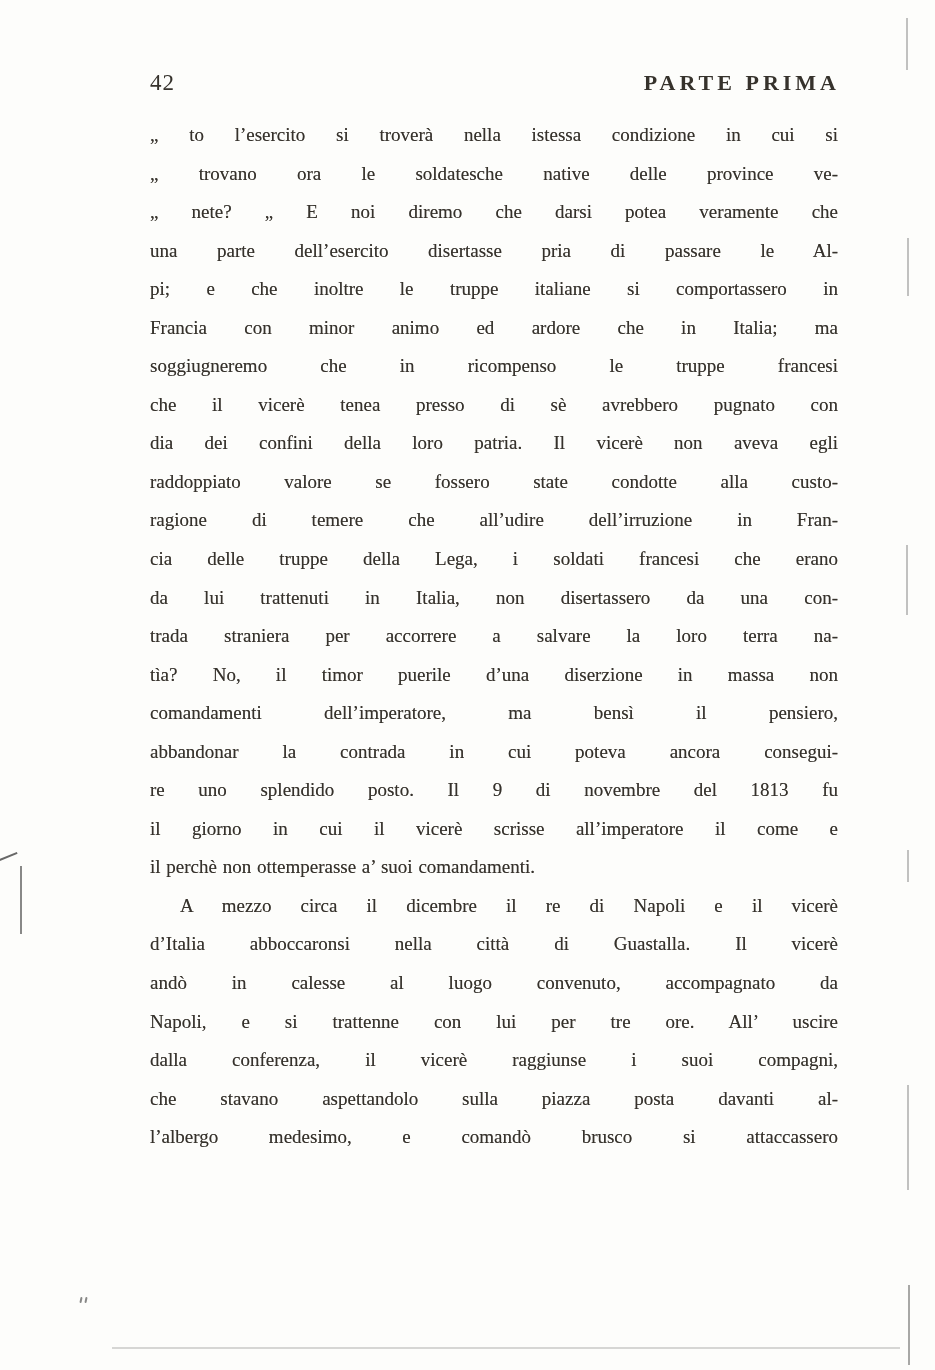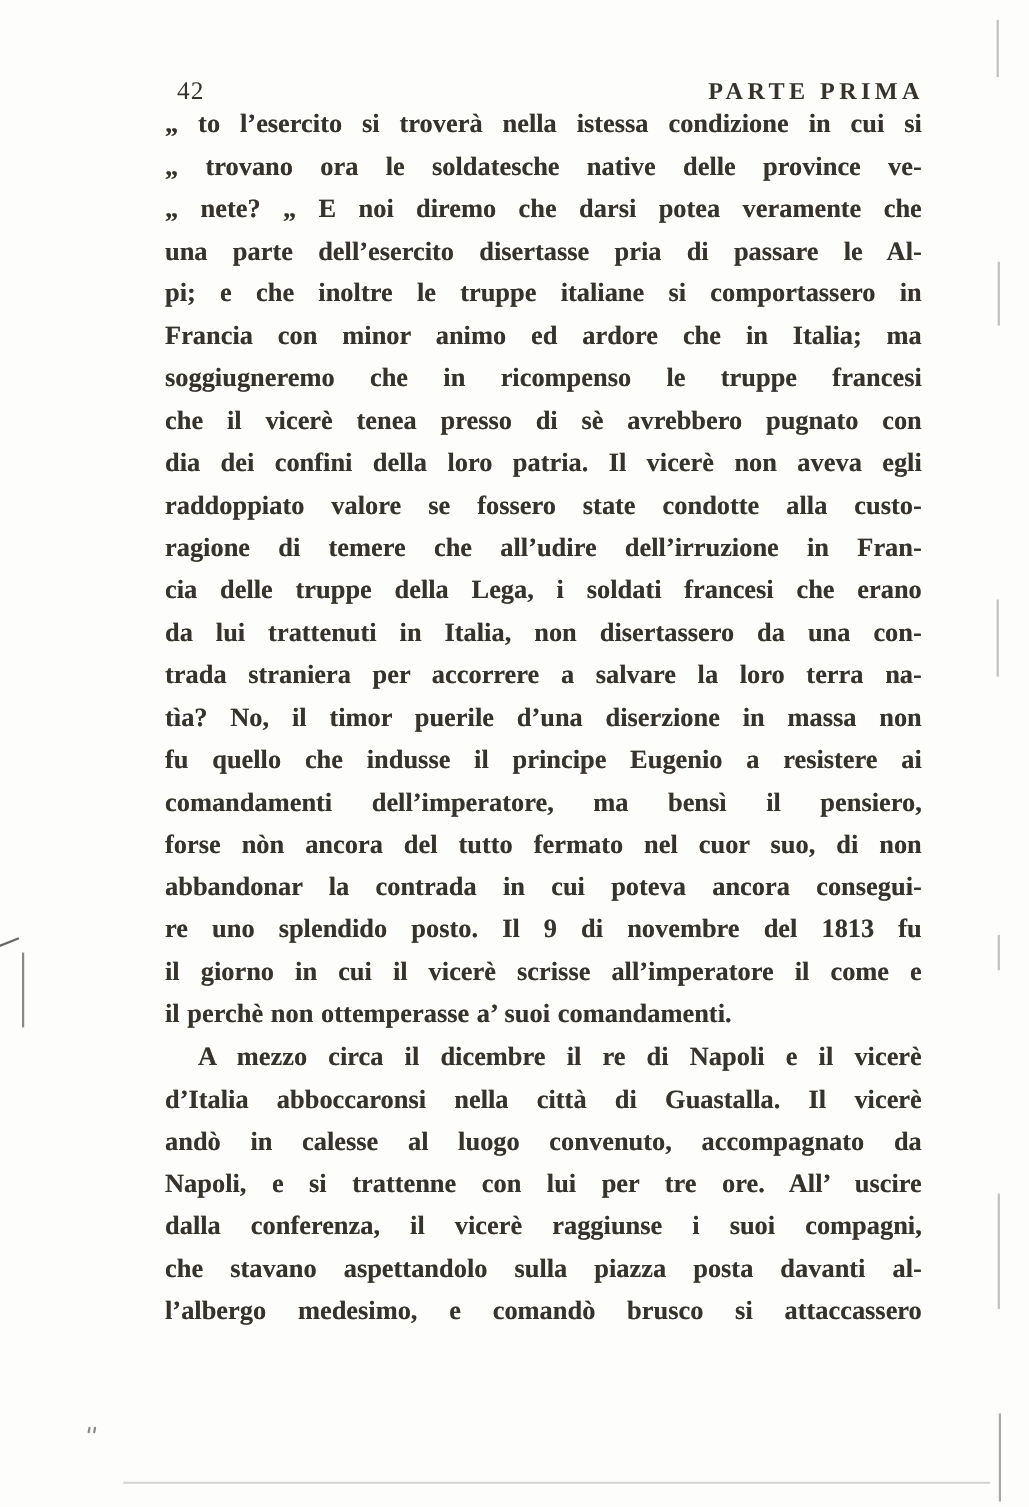--- a/index.html
+++ b/index.html
@@ -18,48 +18,47 @@
   }
   .scan-page {
     position: absolute;
     inset: 0;
     background: var(--paper);
   }
   
   .page-number {
     position: absolute;
     top: 70px;
-    left: 161px;
+    left: 150px;
     font-size: 23px;
     color: var(--ink);
     letter-spacing: 1px;
   }
   .header-title {
     position: absolute;
     top: 70px;
     left: 150px;
     width: 690px;
     text-align: right;
     font-size: 22px;
     font-weight: bold;
     letter-spacing: 4px;
     color: var(--ink);
   }
   
   .body-text {
     position: absolute;
-    top: 94px;
+    top: 116px;
     left: 150px;
     width: 688px;
-    font-size: 24px;
+    font-size: 19px;
     line-height: 38.55px;
     color: var(--ink);
     text-shadow: 0 0 0.5px rgba(54,50,44,0.55);
     word-spacing: 1px;
-    font-weight: bold;
   }
   .line {
     text-align: justify;
     text-align-last: justify;
     -moz-text-align-last: justify;
     white-space: normal;
   }
   .line.flush {
     text-align-last: left;
     -moz-text-align-last: left;
@@ -117,23 +116,21 @@
       <div class="line">Francia con minor animo ed ardore che in Italia; ma</div>
       <div class="line">soggiugneremo che in ricompenso le truppe francesi</div>
       <div class="line">che il vicerè tenea presso di sè avrebbero pugnato con</div>
       <div class="line">dia dei confini della loro patria. Il vicerè non aveva egli</div>
       <div class="line">raddoppiato valore se fossero state condotte alla custo-</div>
       <div class="line">ragione di temere che all’udire dell’irruzione in Fran-</div>
       <div class="line">cia delle truppe della Lega, i soldati francesi che erano</div>
       <div class="line">da lui trattenuti in Italia, non disertassero da una con-</div>
       <div class="line">trada straniera per accorrere a salvare la loro terra na-</div>
       <div class="line">tìa? No, il timor puerile d’una diserzione in massa non</div>
-      <div class="line">fu quello che indusse il principe Eugenio a resistere ai</div>
       <div class="line">comandamenti dell’imperatore, ma bensì il pensiero,</div>
-      <div class="line">forse nòn ancora del tutto fermato nel cuor suo, di non</div>
       <div class="line">abbandonar la contrada in cui poteva ancora consegui-</div>
       <div class="line">re uno splendido posto. Il 9 di novembre del 1813 fu</div>
       <div class="line">il giorno in cui il vicerè scrisse all’imperatore il come e</div>
       <div class="line flush">il perchè non ottemperasse a’ suoi comandamenti.</div>
       <div class="line indent">A mezzo circa il dicembre il re di Napoli e il vicerè</div>
       <div class="line">d’Italia abboccaronsi nella città di Guastalla. Il vicerè</div>
       <div class="line">andò in calesse al luogo convenuto, accompagnato da</div>
       <div class="line">Napoli, e si trattenne con lui per tre ore. All’ uscire</div>
       <div class="line">dalla conferenza, il vicerè raggiunse i suoi compagni,</div>
       <div class="line">che stavano aspettandolo sulla piazza posta davanti al-</div>

